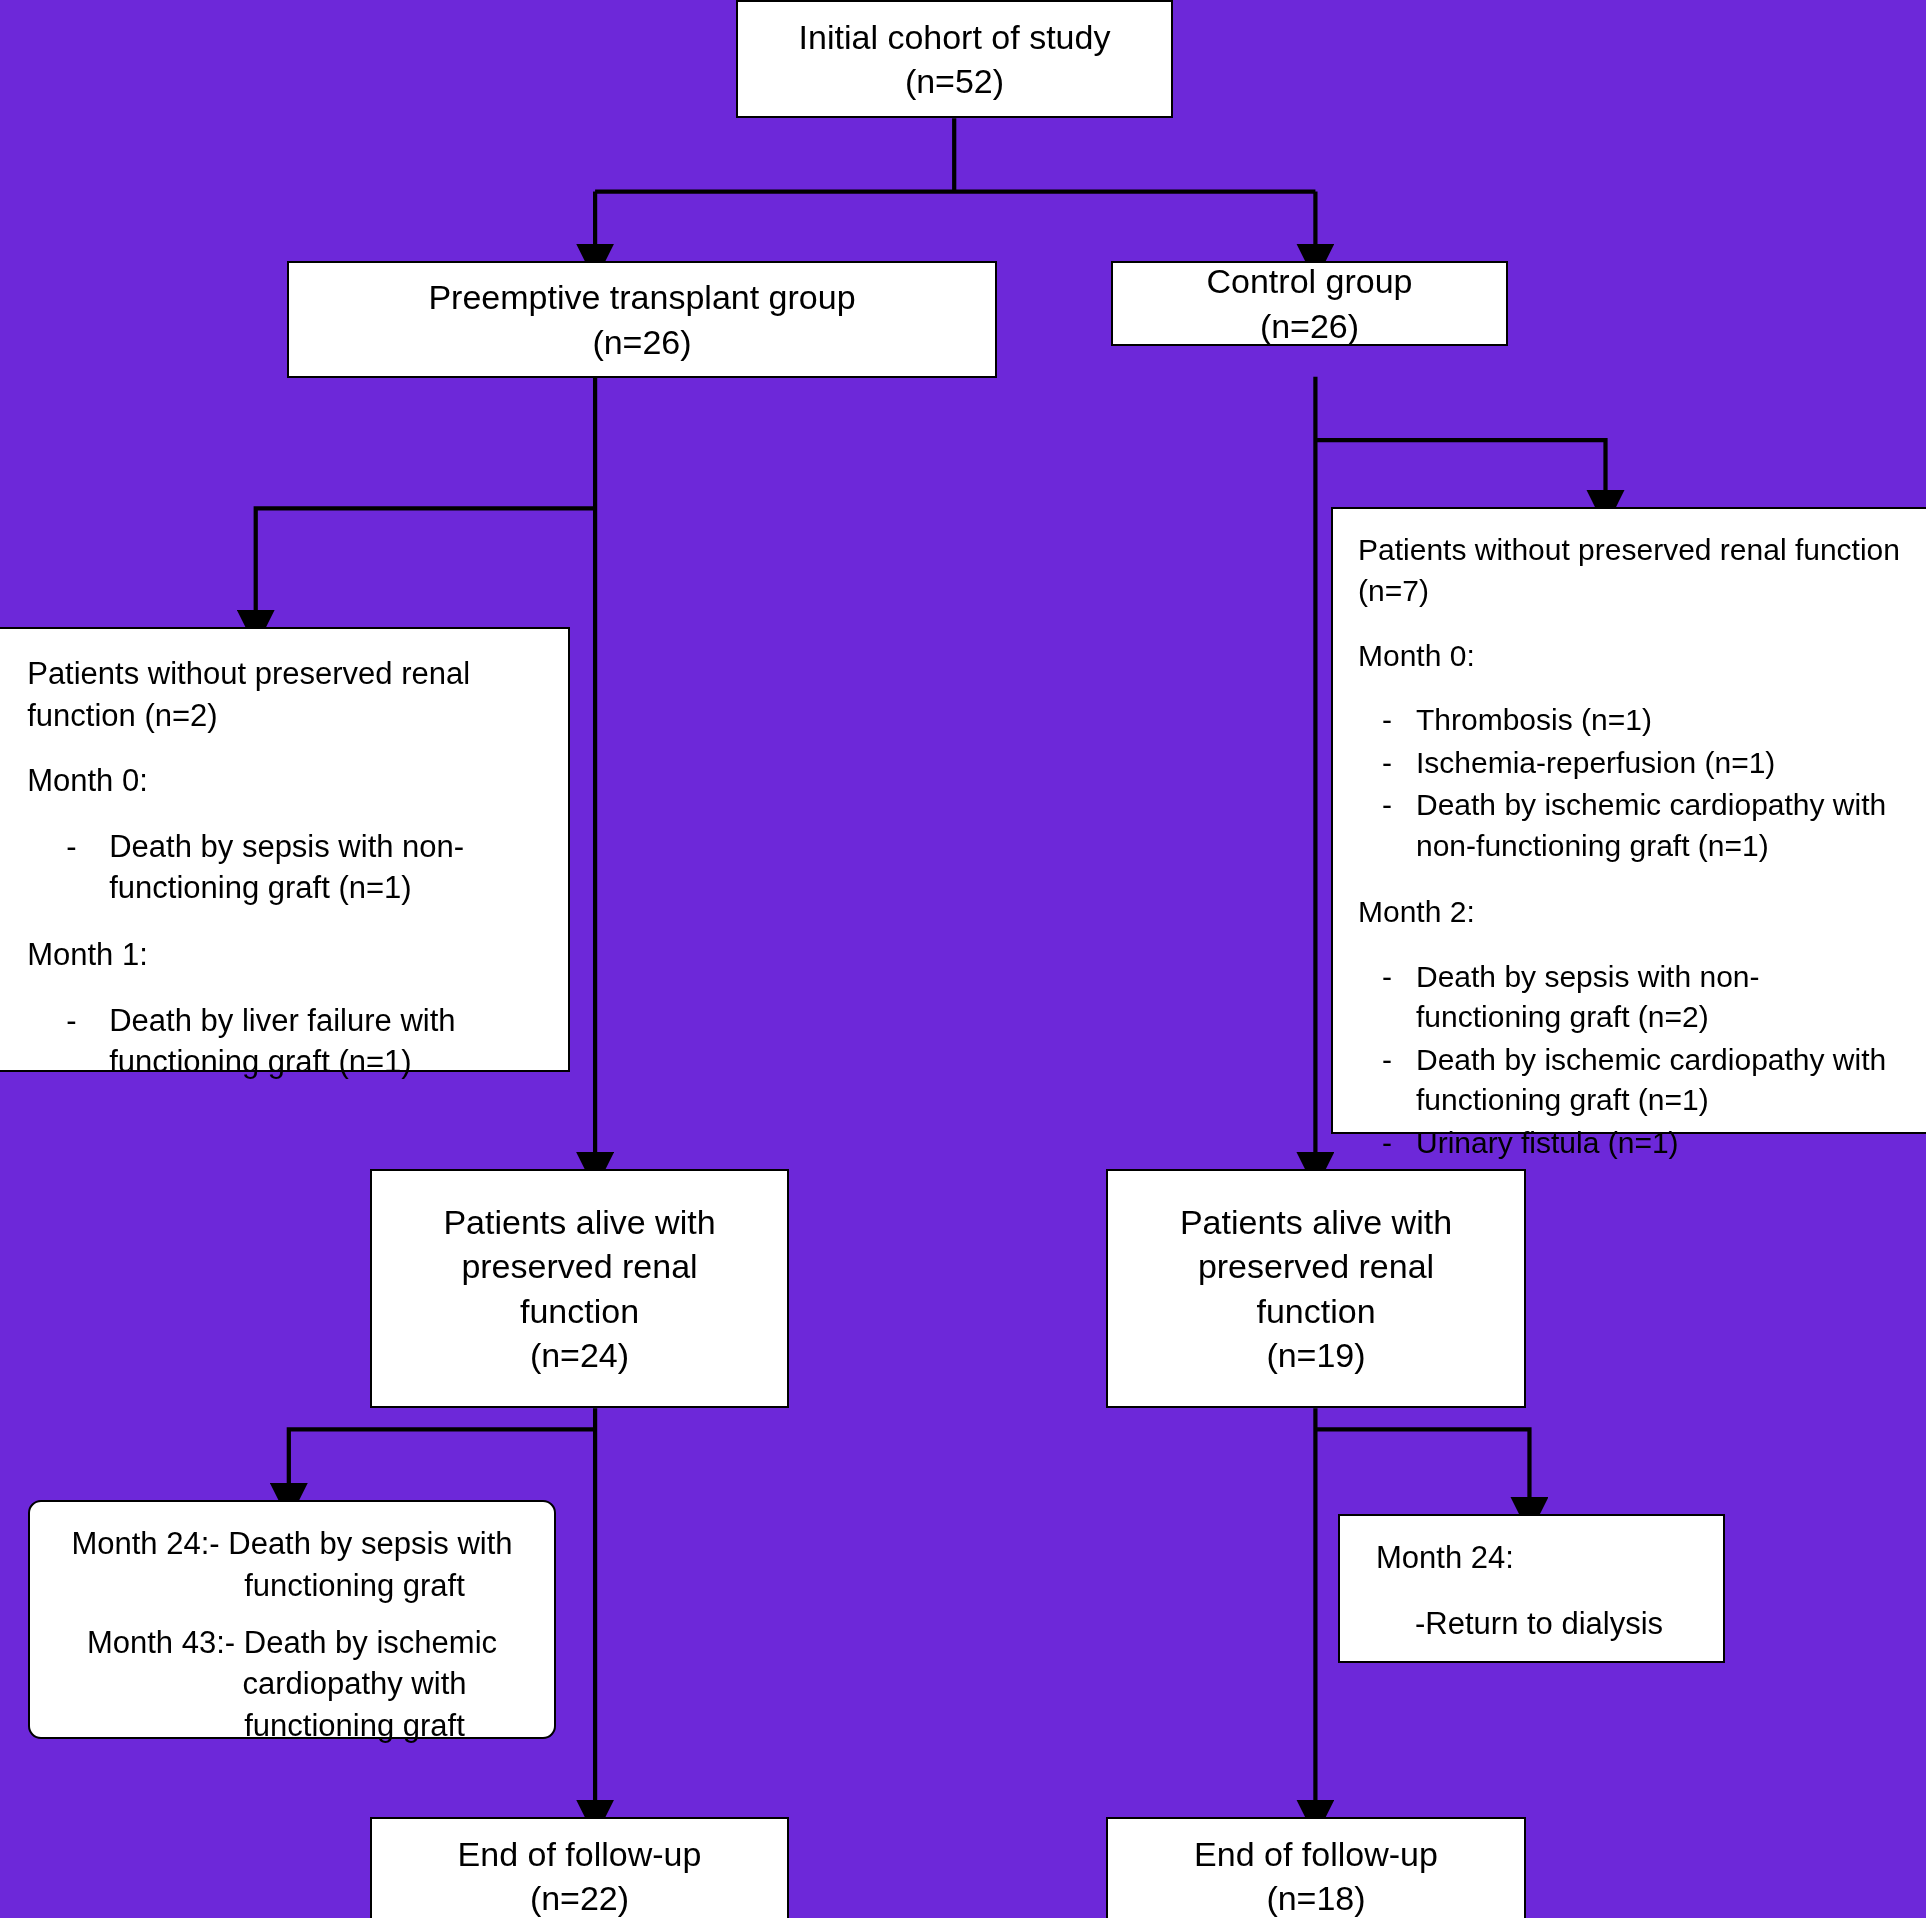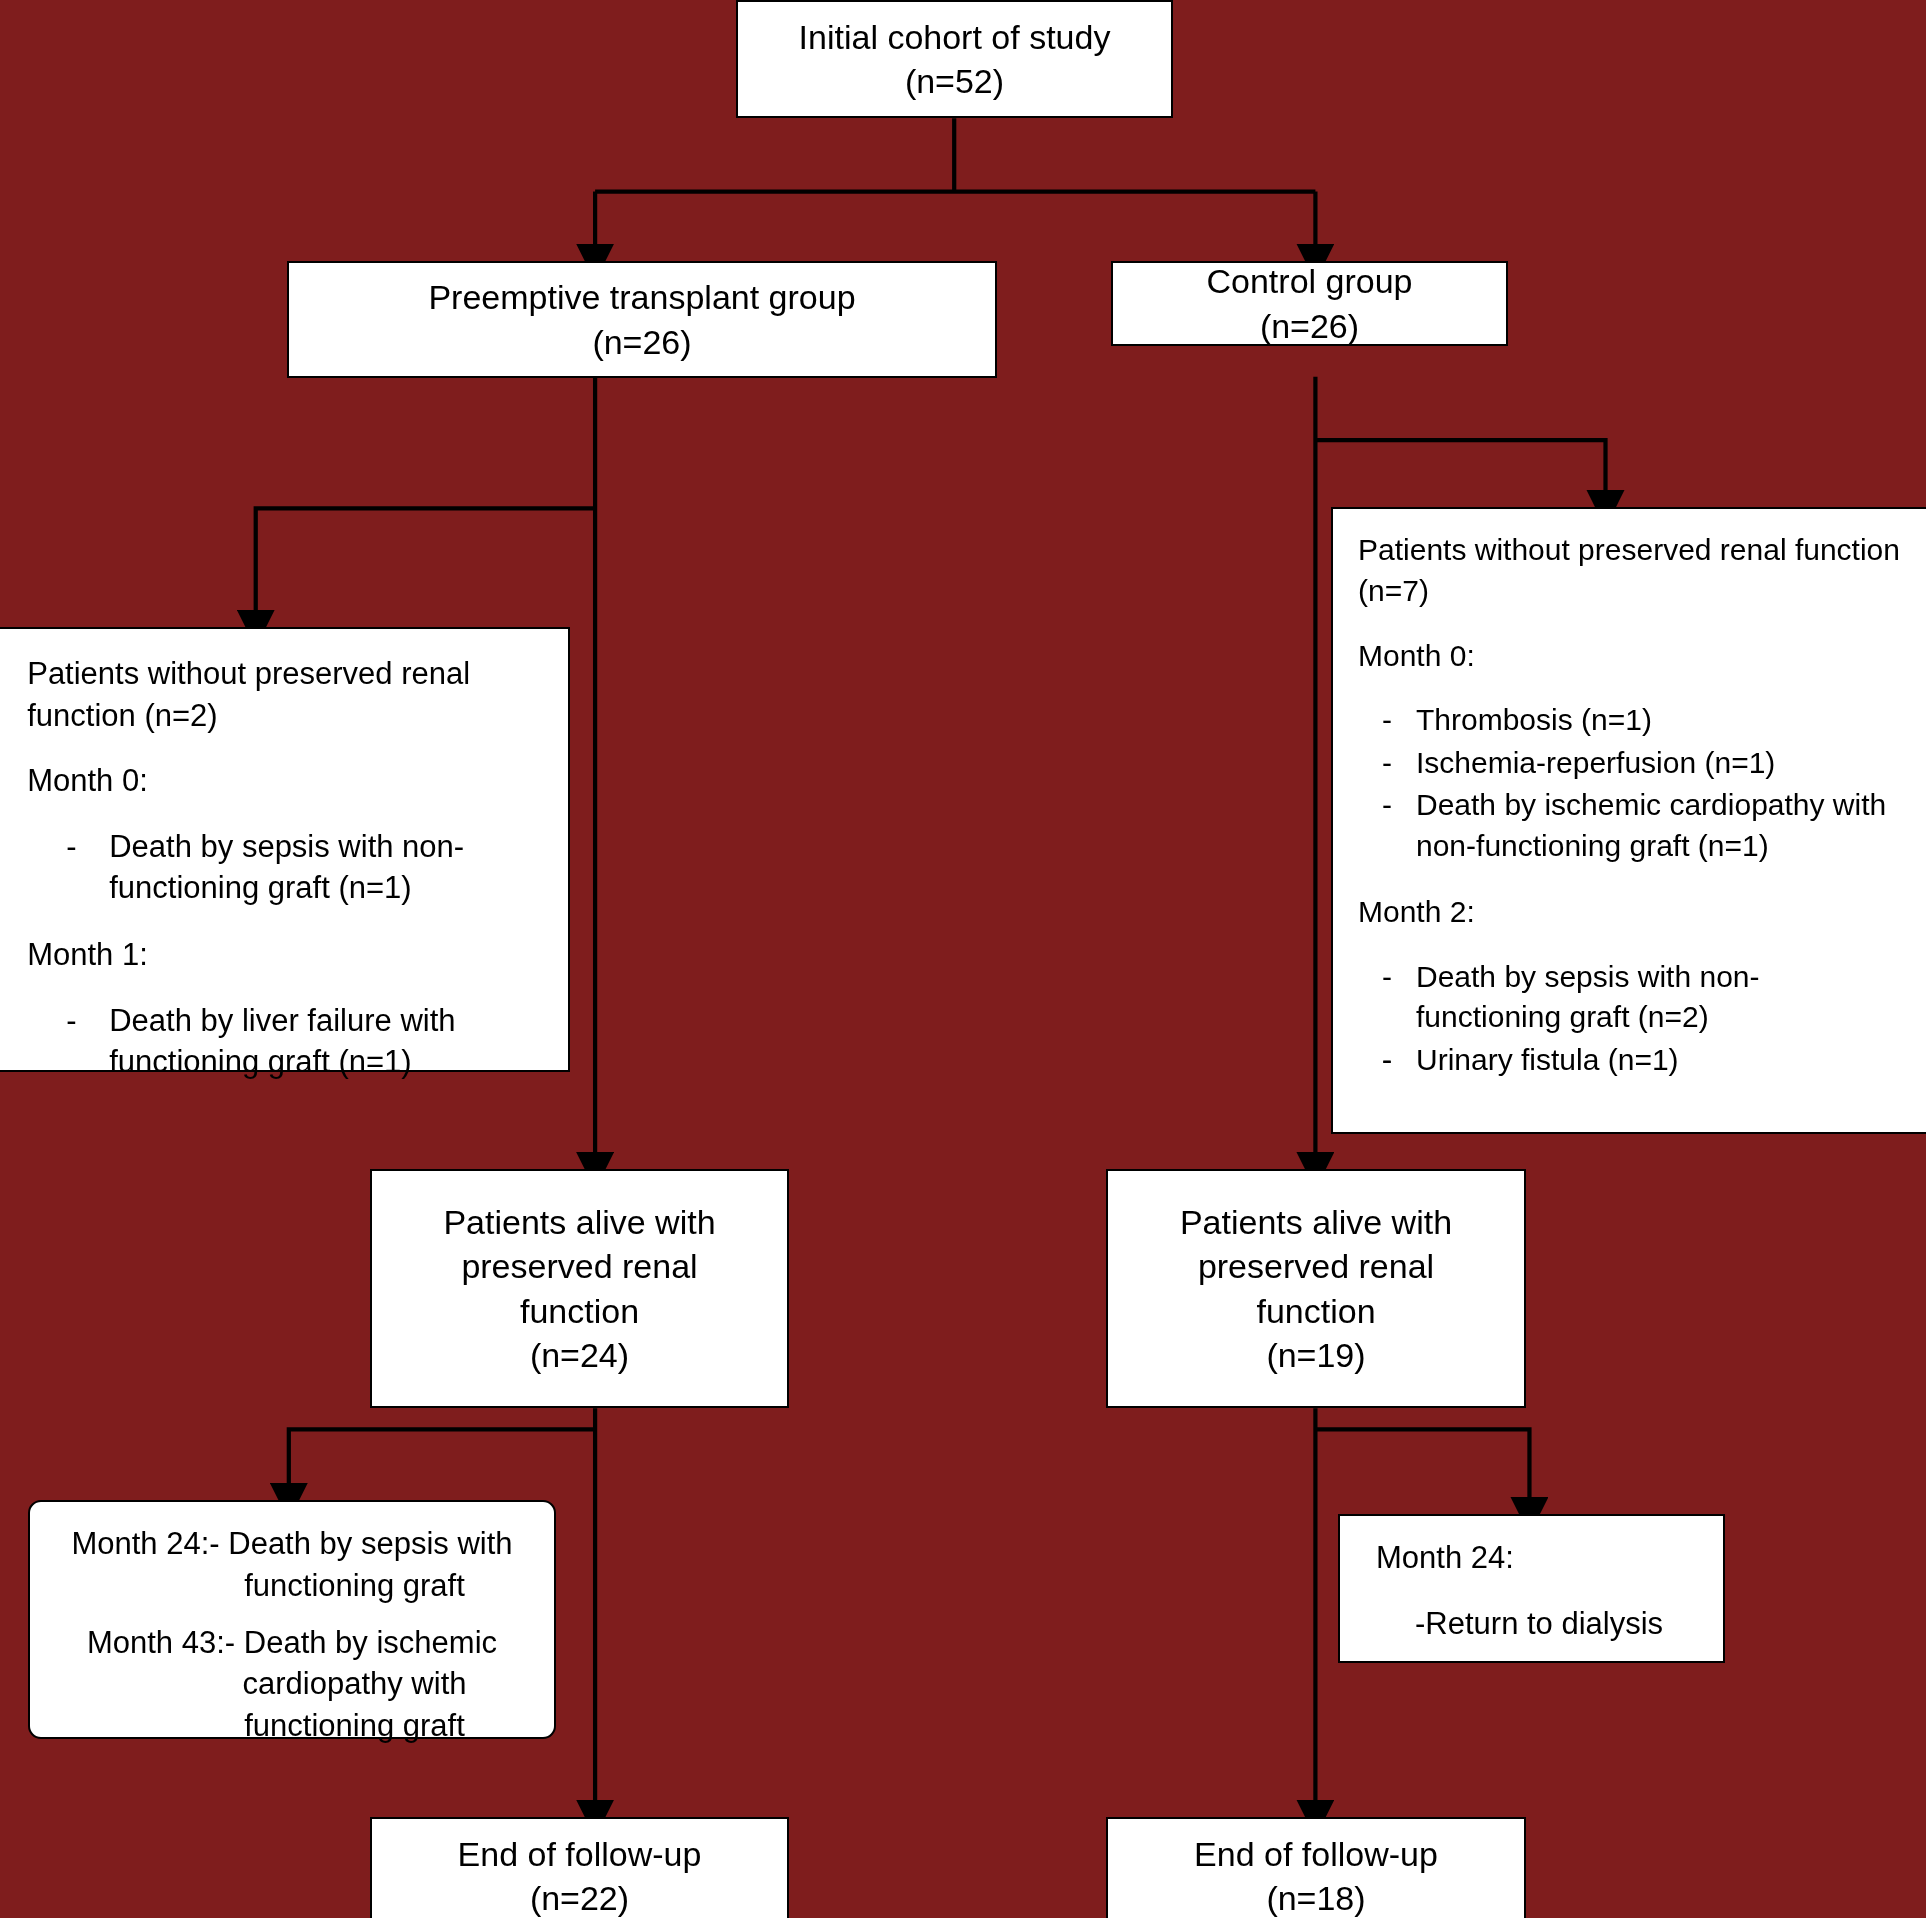--- a/index.html
+++ b/index.html
@@ -1,17 +1,17 @@
 <!DOCTYPE html>
 <html style="font-size:11.3px"><head>
 <meta charset="utf-8">
 <style>
   html,body{margin:0;padding:0;background:#ffffff;}
   body{font-family:"Liberation Sans", sans-serif;color:#000;}
-  #canvas{position:relative;width:1926px;height:1918px;background:#7f1d1d;overflow:hidden;}
+  #canvas{position:relative;width:1926px;height:1918px;background:#6d28d9;overflow:hidden;}
   svg.connectors{position:absolute;left:0;top:0;width:1926px;height:1918px;pointer-events:none;}
   .box{position:absolute;box-sizing:border-box;border:2.8px solid #000;background:#fff;}
   .ctr{display:flex;flex-direction:column;align-items:center;justify-content:center;text-align:center;}
   .pad{padding:18.3px 21px 18.3px 21px;}
   .t48{font-size:34px;line-height:1.30;}
   .t44{font-size:31px;line-height:1.34;}
   .t42{font-size:30px;line-height:1.36;}
   .gap{height:24px;}
   .gap-sm{height:15.5px;}
   ul.bul{list-style:none;margin:0;padding:0;}
@@ -120,20 +120,21 @@
     <div class="gap"></div>
     <div>Month 2:</div>
     <div class="gap"></div>
     <ul class="bul tight">
       <li>
         <span class="dash">-</span>
         <span>Death by sepsis with non-functioning graft (n=2)</span>
       </li>
       <li>
         <span class="dash">-</span>
+        <span>Death by ischemic cardiopathy with functioning graft (n=1)</span>
       </li>
       <li>
         <span class="dash">-</span>
         <span>Urinary fistula (n=1)</span>
       </li>
     </ul>
   </div>
 
   <div class="box ctr pad t48" style="left:370px;top:1169px;width:419px;height:239px;">
     <div>Patients alive with</div>

